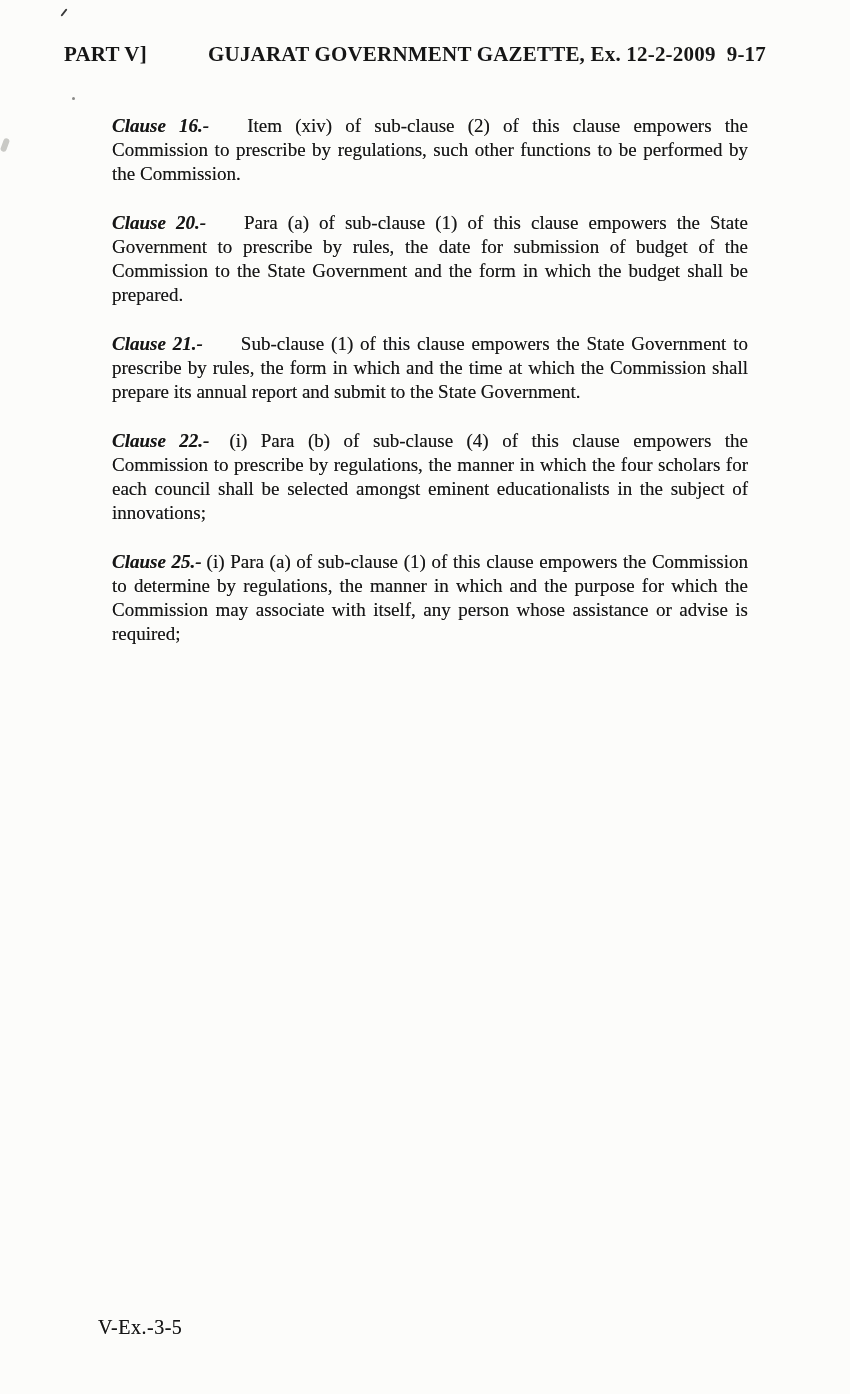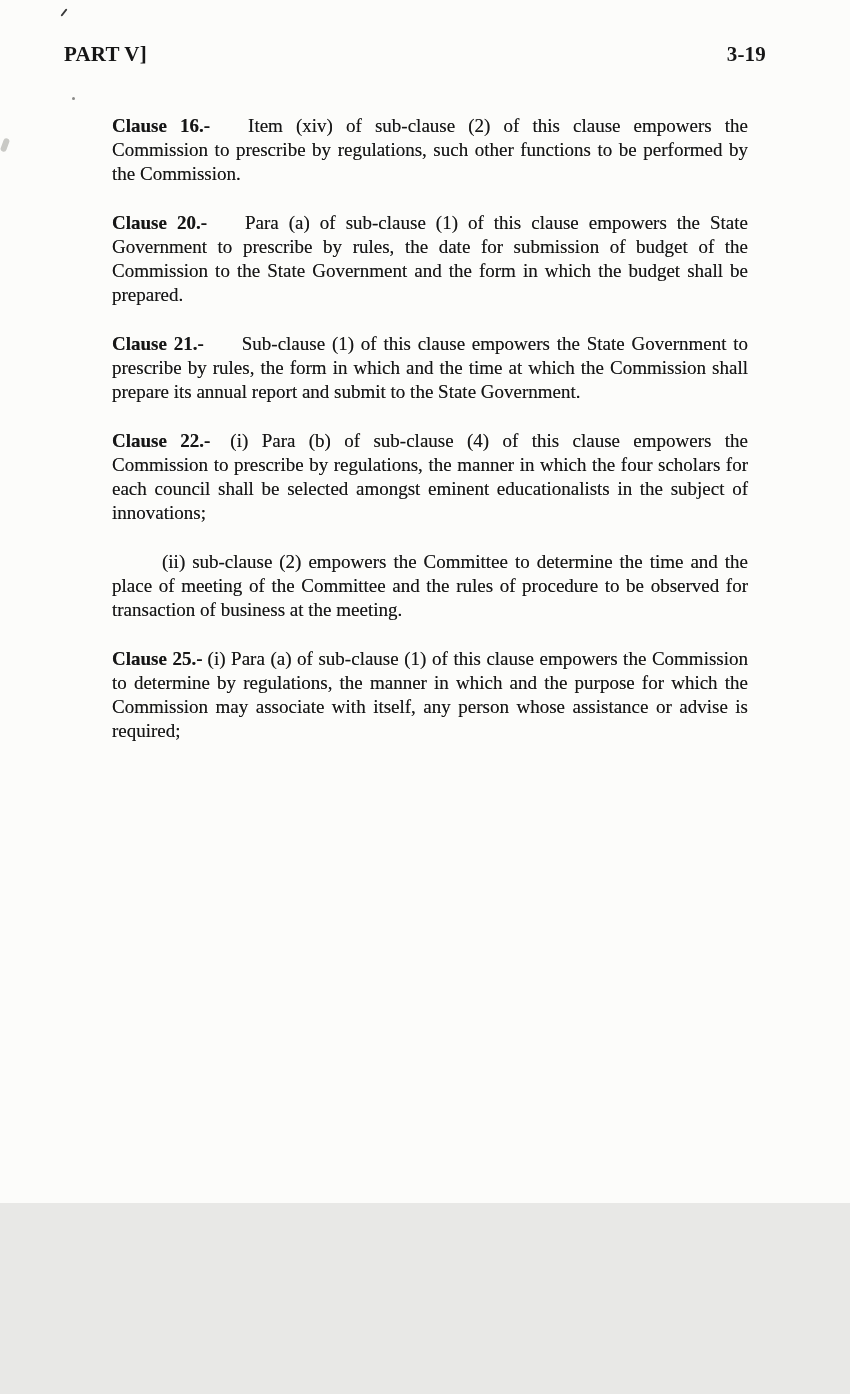--- a/index.html
+++ b/index.html
@@ -3,21 +3,21 @@
 <meta charset="utf-8">
 <style>
   html, body {
     margin: 0;
     padding: 0;
     background: #e8e8e6;
   }
   .page {
     position: relative;
     width: 850px;
-    height: 1203px;
+    height: 1394px;
     margin: 0 auto;
     background: #fcfcfa;
     overflow: hidden;
     font-family: "Liberation Serif", "DejaVu Serif", serif;
     color: #161616;
   }
   
   .artifact-stroke {
     position: absolute;
     left: 63px;
@@ -83,20 +83,21 @@
     font-size: 19px;
     line-height: 24px;
     text-align: justify;
     text-shadow: 0 0 0.5px rgba(20,20,20,0.55);
   }
   .para.sub {
     text-indent: 50px;
   }
   .clause-label {
     font-weight: bold;
+    font-style: italic;
   }
   .gap {
     display: inline-block;
     height: 1px;
   }
   .gap.wide { width: 38px; }
   .gap.med  { width: 20px; }
   .gap.sm   { width: 5px; }
   .footer {
     position: absolute;
@@ -111,39 +112,39 @@
 <body>
 
 <div class="page">
 
   <span class="artifact-stroke"></span>
   <span class="artifact-dot"></span>
   <span class="artifact-smudge"></span>
 
   <div class="header">
     <span class="part">PART V]</span>
-    <span class="pageno">3-19</span>
+    <span class="title">GUJARAT GOVERNMENT GAZETTE, Ex. 12-2-2009</span>
+    <span class="pageno">9-17</span>
   </div>
 
   <div class="content">
 
     <p class="para"><span class="clause-label">Clause 16.-</span><span class="gap wide"></span><span>Item (xiv) of sub-clause (2) of this clause empowers the Commission to prescribe by regulations, such other functions to be performed by the Commission.</span></p>
 
     <p class="para"><span class="clause-label">Clause 20.-</span><span class="gap wide"></span><span>Para (a) of sub-clause (1) of this clause empowers the State Government to prescribe by rules, the date for submission of budget of the Commission to the State Government and the form in which the budget shall be prepared.</span></p>
 
 
 
     <p class="para"><span class="clause-label">Clause 21.-</span><span class="gap wide"></span><span>Sub-clause (1) of this clause empowers the State Government to prescribe by rules, the form in which and the time at which the Commission shall prepare its annual report and submit to the State Government.</span></p>
 
     <p class="para"><span class="clause-label">Clause 22.-</span><span class="gap med"></span><span>(i) Para (b) of sub-clause (4) of this clause empowers the Commission to prescribe by regulations, the manner in which the four scholars for each council shall be selected amongst eminent educationalists in the subject of innovations;</span></p>
 
 
 
 
-    <p class="para sub"><span>(ii) sub-clause (2) empowers the Committee to determine the time and the place of meeting of the Committee and the rules of procedure to be observed for transaction of business at the meeting.</span></p>
 
 
     <p class="para"><span class="clause-label">Clause 25.-</span><span class="gap sm"></span><span>(i) Para (a) of sub-clause (1) of this clause empowers the Commission to determine by regulations, the manner in which and the purpose for which the Commission may associate with itself, any person whose assistance or advise is required;</span></p>
 
   </div>
 
   <div class="footer">V-Ex.-3-5</div>
 
 </div>
 

